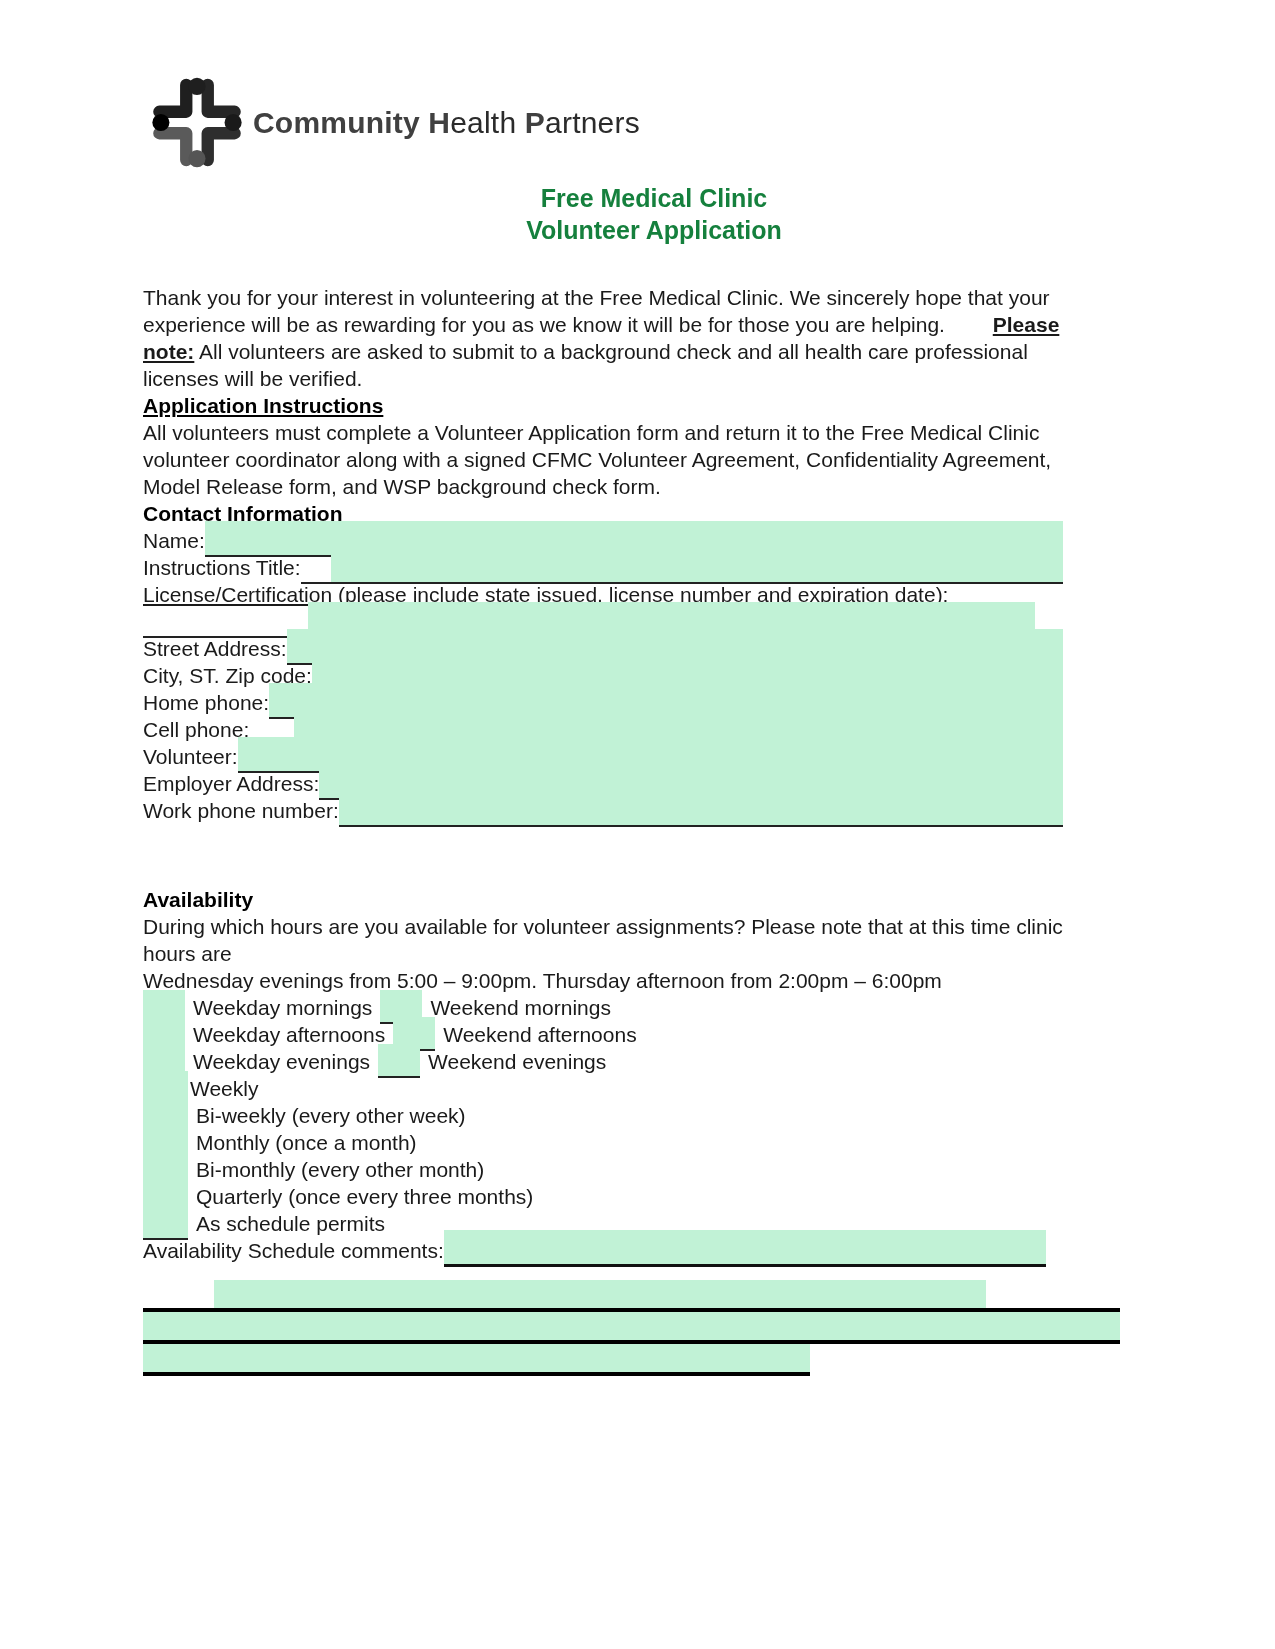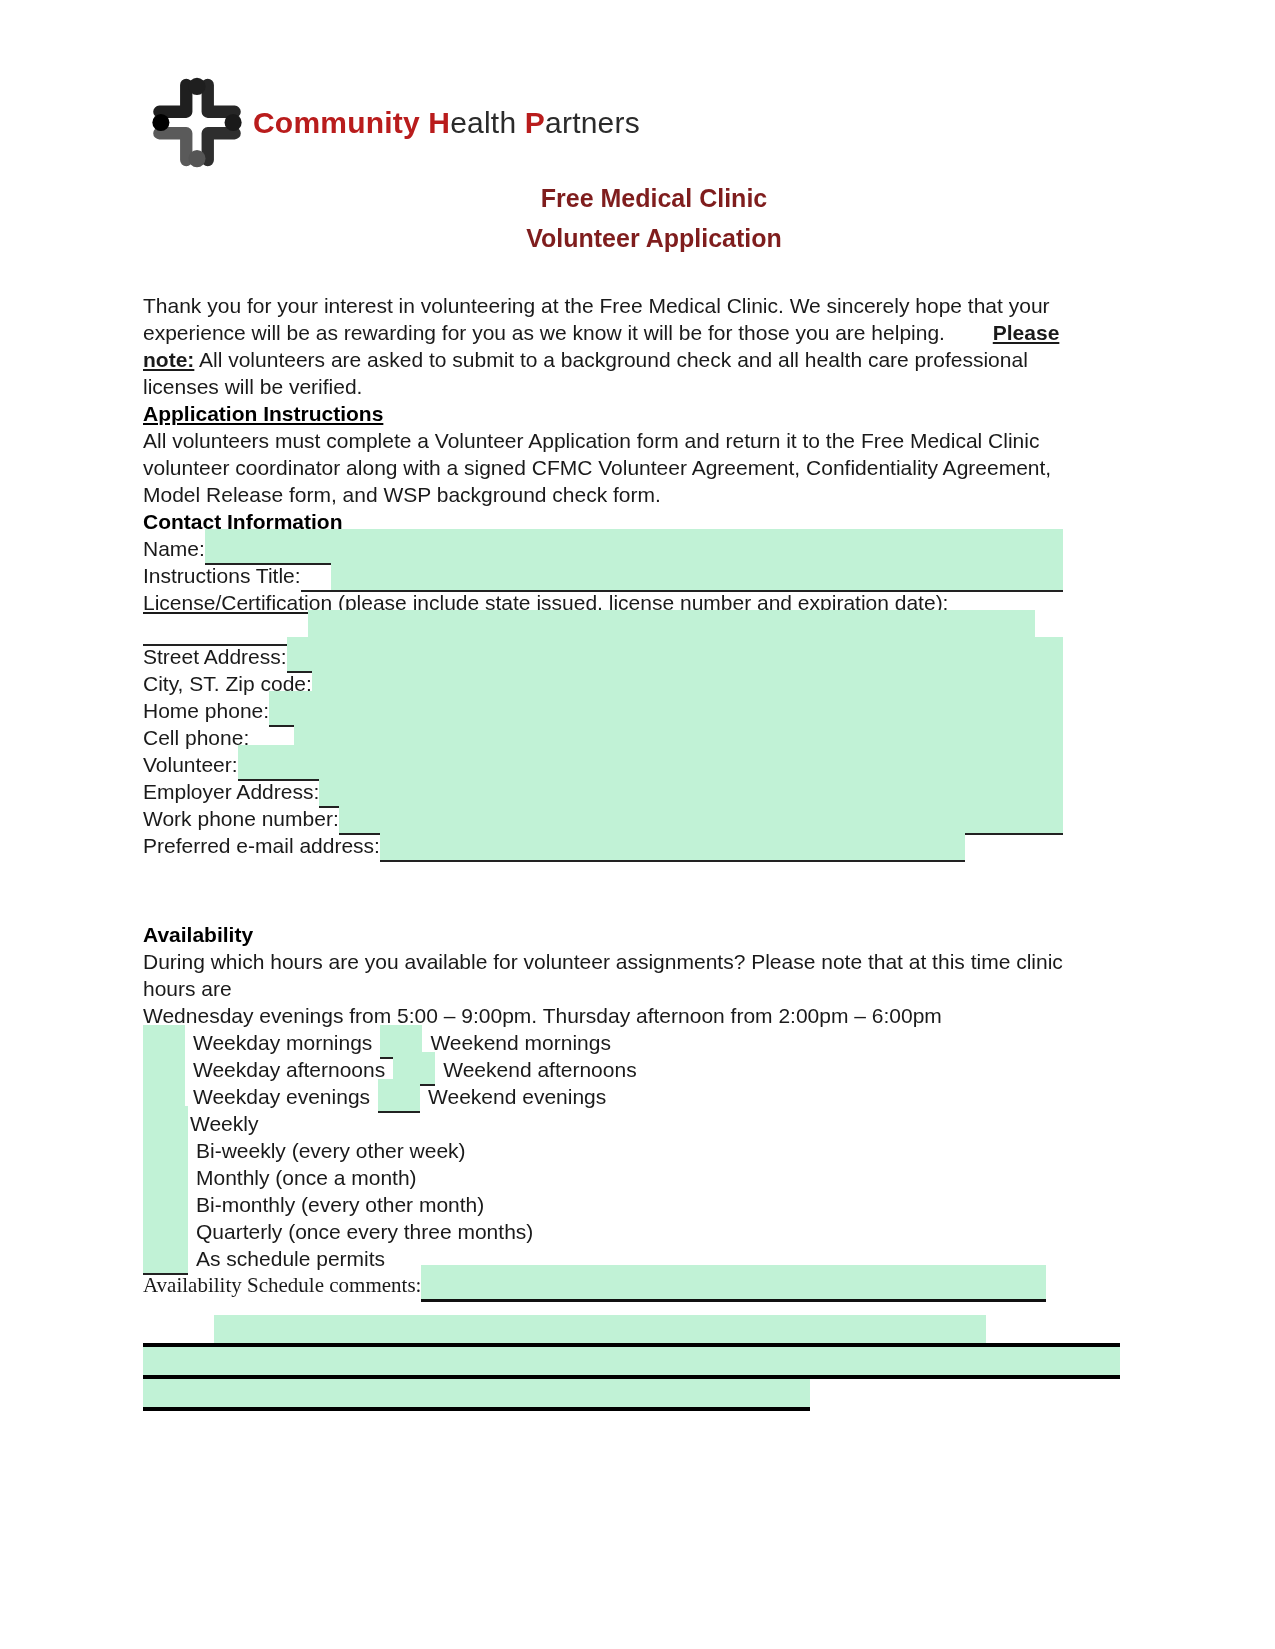--- a/index.html
+++ b/index.html
@@ -7,24 +7,24 @@
     width:1275px;height:1649px;background:#ffffff;
     font-family:"Liberation Sans", sans-serif;
     color:#1a1a1a;font-size:21px;line-height:27px;
     overflow:hidden;
   }
   .content{padding:75px 110px 0 143px;}
   
   .logo{display:flex;align-items:center;height:95px;margin-left:4px;}
   .logo-mark{width:100px;height:95px;flex:0 0 auto;}
   .logo-text{font-size:30px;color:#2b2b2b;margin-left:6px;letter-spacing:0.2px;white-space:nowrap;}
-  .logo-text .b{font-weight:bold;color:#b91c1c;}
+  .logo-text .b{font-weight:bold;color:#404040;}
   
   .title-block{text-align:center;margin-top:12px;}
-  .title-line{font-weight:bold;font-size:25px;line-height:32px;color:#7f1d1d;margin-top:8px;}
+  .title-line{font-weight:bold;font-size:25px;line-height:32px;color:#15803d;}
   
   .para{max-width:950px;margin:0;}
   .intro{margin-top:38px;}
   .bold-note{font-weight:bold;text-decoration:underline;margin-left:42px;}
   .sec-heading{font-weight:bold;color:#000;}
   .underlined{text-decoration:underline;}
   
   .frow{display:flex;align-items:flex-end;height:27px;width:920px;}
   .flabel{white-space:nowrap;line-height:27px;flex:0 0 auto;}
   .blank{flex:1 1 auto;height:34px;border-bottom:2.5px solid #222;margin-bottom:-3px;position:relative;}
@@ -33,21 +33,21 @@
   .gap45 .hl{left:45px;}
   .license-cont .hl{left:165px;right:28px;}
   .email-blank{flex:0 0 585px;}
   
   .avail-heading{margin-top:62px;}
   .cbrow{display:flex;align-items:flex-end;height:27px;}
   .cblank{flex:0 0 auto;width:45px;height:32px;border-bottom:2.5px solid #222;margin-bottom:-3px;position:relative;}
   .cblank .hl{position:absolute;left:0;right:0;top:0;bottom:0;}
   .copt{white-space:nowrap;line-height:27px;margin-left:8px;margin-right:8px;}
   
-  .comments-row{width:903px;margin-bottom:16px;font-family:Liberation Serif, serif;}
+  .comments-row{width:903px;margin-bottom:16px;}
   .comments-row .blank{border-bottom:3px solid #111;}
   .bline{height:28px;border-bottom:4px solid #000;position:relative;}
   .bline .hl{position:absolute;top:0;bottom:0;}
   .bline-b{width:977px;}
   .bline-b .hl{left:71px;width:772px;}
   .bline-c{width:977px;}
   .bline-c .hl{left:0;right:0;}
   .bline-d{width:667px;}
   .bline-d .hl{left:0;right:0;}
 </style>
@@ -160,26 +160,20 @@
       </span>
   </div>
 
   <div class="frow">
     <span class="flabel">Work phone number:</span>
     <span class="blank">
         <span class="hl" style="background:#c1f2d6"></span>
       </span>
   </div>
 
-  <div class="frow">
-    <span class="flabel">Preferred e-mail address:</span>
-    <span class="blank email-blank">
-        <span class="hl" style="background:#c1f2d6"></span>
-      </span>
-  </div>
 
   <div class="sec-heading avail-heading">Availability</div>
   <p class="para" style="margin:0;">During which hours are you available for volunteer assignments? Please note that at this time clinic hours are</p>
   <div style="line-height:27px;">Wednesday evenings from 5:00 – 9:00pm. Thursday afternoon from 2:00pm – 6:00pm</div>
 
   <div class="cbrow">
     <span class="cblank" style="width:42px">
         <span class="hl" style="background:#c1f2d6"></span>
       </span>
     <span class="copt">Weekday mornings</span>

